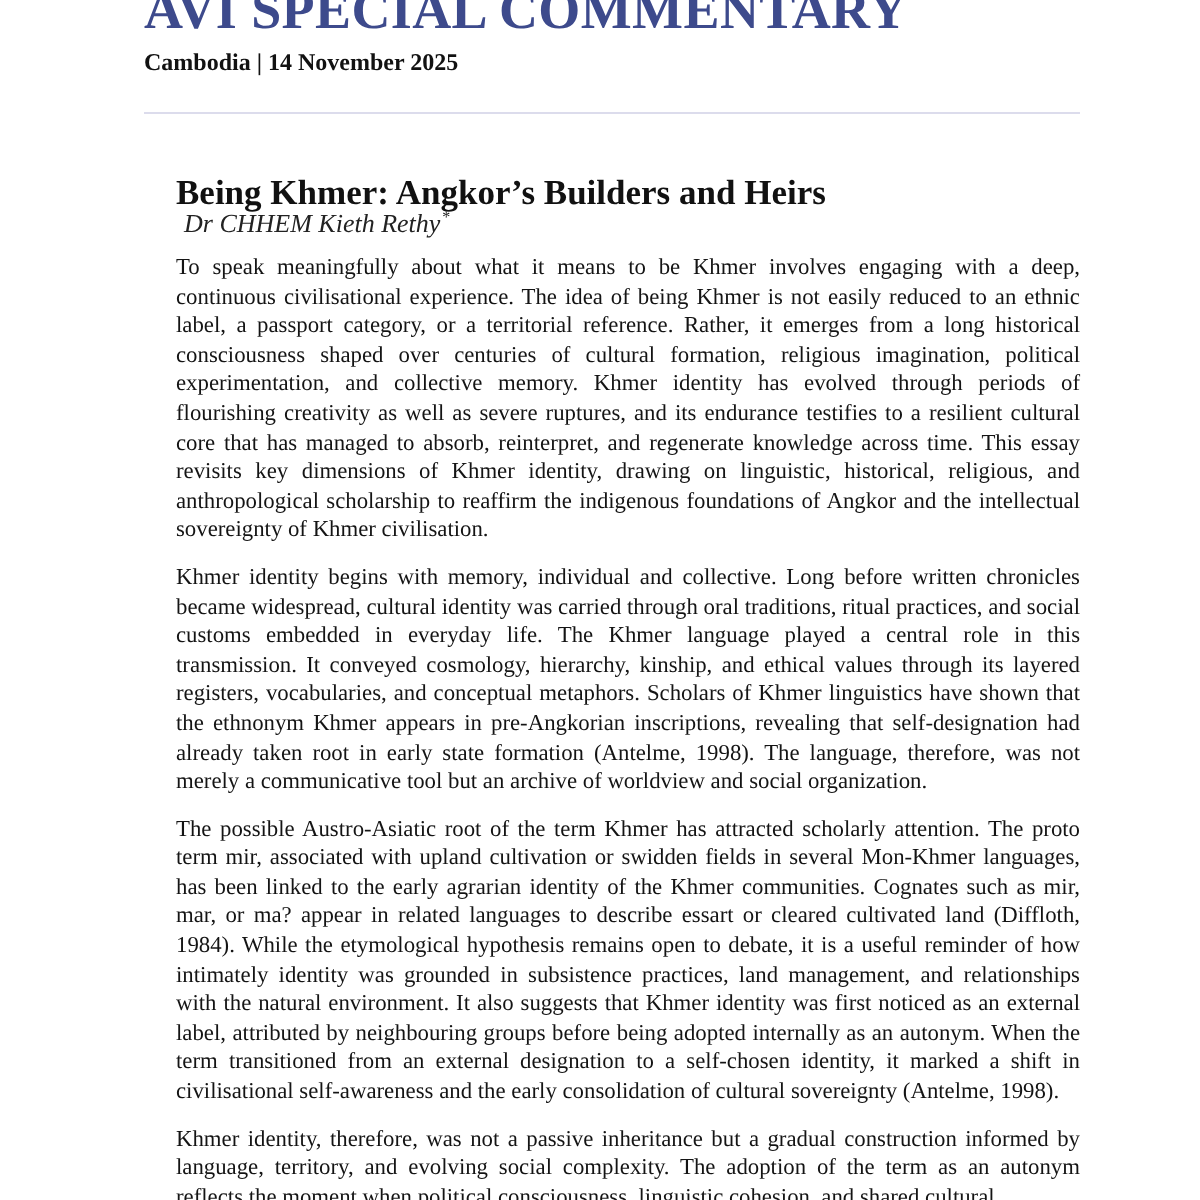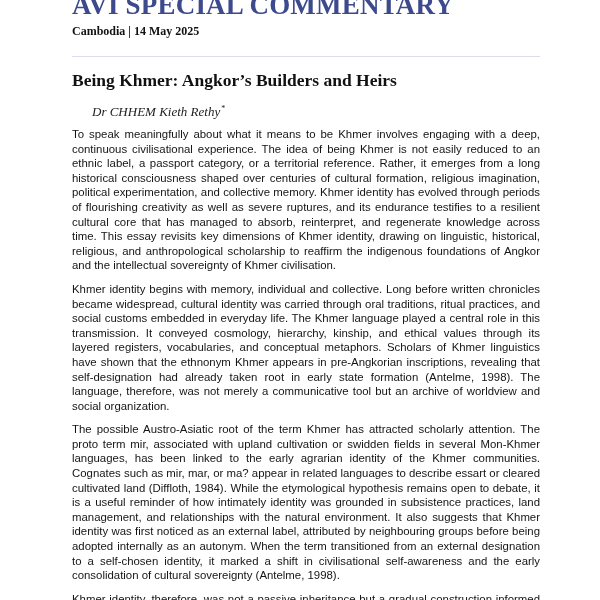--- a/index.html
+++ b/index.html
@@ -55,21 +55,21 @@
     .title {
       position: absolute;
       left: 0;
       top: 70px;
       font-family: "Liberation Serif", serif;
       font-weight: bold;
       font-size: 17.5px;
       color: #111111;
       white-space: nowrap;
       line-height: 20px;
-      margin: 0;
+      margin: 16px;
     }
     .author {
       position: absolute;
       left: 0;
       top: 101px;
       font-family: "Liberation Serif", serif;
       font-style: italic;
       font-size: 13px;
       color: #222222;
       white-space: nowrap;
@@ -82,34 +82,34 @@
       vertical-align: 5px;
       margin-left: 1px;
     }
     .body {
       position: absolute;
       left: 0;
       top: 127px;
       width: 468px;
     }
     .body p {
-      margin: 0 0 9px 0;
-      font-family: Liberation Sans, sans-serif;
+      margin: 0 0 9px 16px;
+      font-family: Liberation Serif, serif;
       font-size: 11.4px;
       line-height: 14.6px;
       text-align: justify;
       color: #141414;
     }
   </style>
 </head>
 <body>
 
 <div class="page">
   <div class="masthead">AVI SPECIAL COMMENTARY</div>
-  <div class="dateline">Cambodia | 14 May 2025</div>
+  <div class="dateline">Cambodia | 14 November 2025</div>
   <div class="rule"></div>
 
   <h1 class="title">Being Khmer: Angkor’s Builders and Heirs</h1>
   <div class="author"><span>Dr CHHEM Kieth Rethy</span><sup>*</sup></div>
 
   <div class="body">
     <p>To speak meaningfully about what it means to be Khmer involves engaging with a deep, continuous civilisational experience. The idea of being Khmer is not easily reduced to an ethnic label, a passport category, or a territorial reference. Rather, it emerges from a long historical consciousness shaped over centuries of cultural formation, religious imagination, political experimentation, and collective memory. Khmer identity has evolved through periods of flourishing creativity as well as severe ruptures, and its endurance testifies to a resilient cultural core that has managed to absorb, reinterpret, and regenerate knowledge across time. This essay revisits key dimensions of Khmer identity, drawing on linguistic, historical, religious, and anthropological scholarship to reaffirm the indigenous foundations of Angkor and the intellectual sovereignty of Khmer civilisation.</p>
     <p>Khmer identity begins with memory, individual and collective. Long before written chronicles became widespread, cultural identity was carried through oral traditions, ritual practices, and social customs embedded in everyday life. The Khmer language played a central role in this transmission. It conveyed cosmology, hierarchy, kinship, and ethical values through its layered registers, vocabularies, and conceptual metaphors. Scholars of Khmer linguistics have shown that the ethnonym Khmer appears in pre-Angkorian inscriptions, revealing that self-designation had already taken root in early state formation (Antelme, 1998). The language, therefore, was not merely a communicative tool but an archive of worldview and social organization.</p>
     <p>The possible Austro-Asiatic root of the term Khmer has attracted scholarly attention. The proto term mir, associated with upland cultivation or swidden fields in several Mon-Khmer languages, has been linked to the early agrarian identity of the Khmer communities. Cognates such as mir, mar, or ma? appear in related languages to describe essart or cleared cultivated land (Diffloth, 1984). While the etymological hypothesis remains open to debate, it is a useful reminder of how intimately identity was grounded in subsistence practices, land management, and relationships with the natural environment. It also suggests that Khmer identity was first noticed as an external label, attributed by neighbouring groups before being adopted internally as an autonym. When the term transitioned from an external designation to a self-chosen identity, it marked a shift in civilisational self-awareness and the early consolidation of cultural sovereignty (Antelme, 1998).</p>
     <p>Khmer identity, therefore, was not a passive inheritance but a gradual construction informed by language, territory, and evolving social complexity. The adoption of the term as an autonym reflects the moment when political consciousness, linguistic cohesion, and shared cultural</p>

